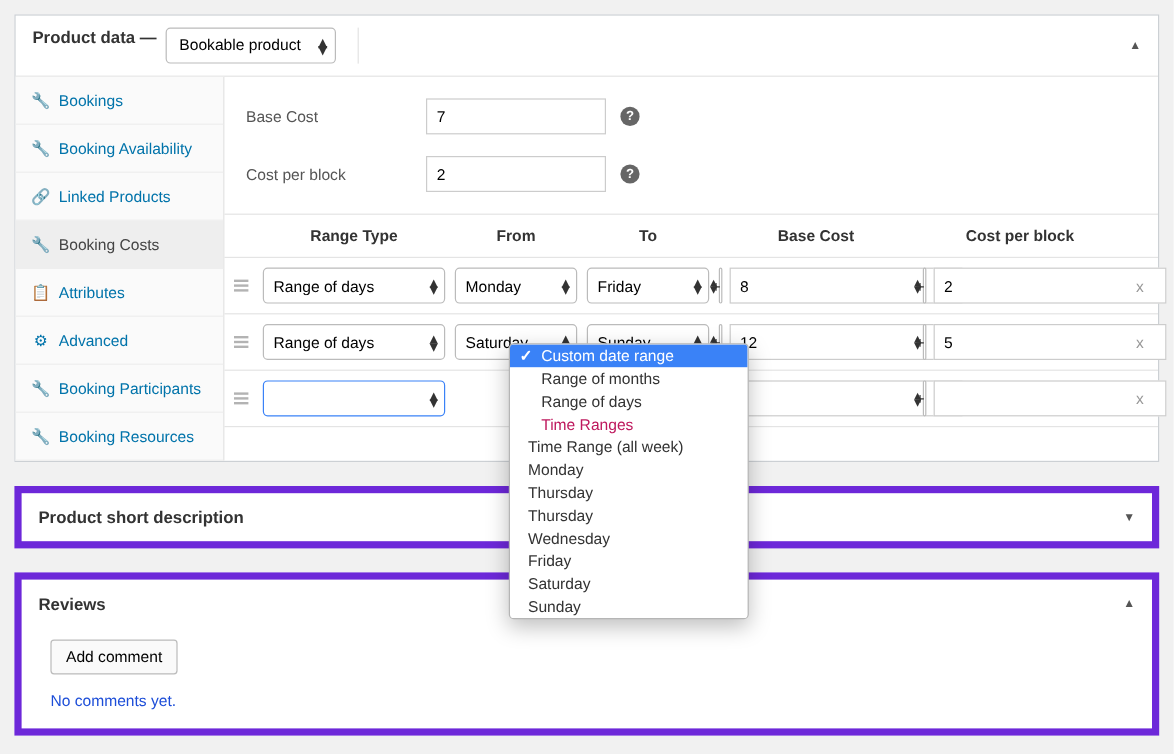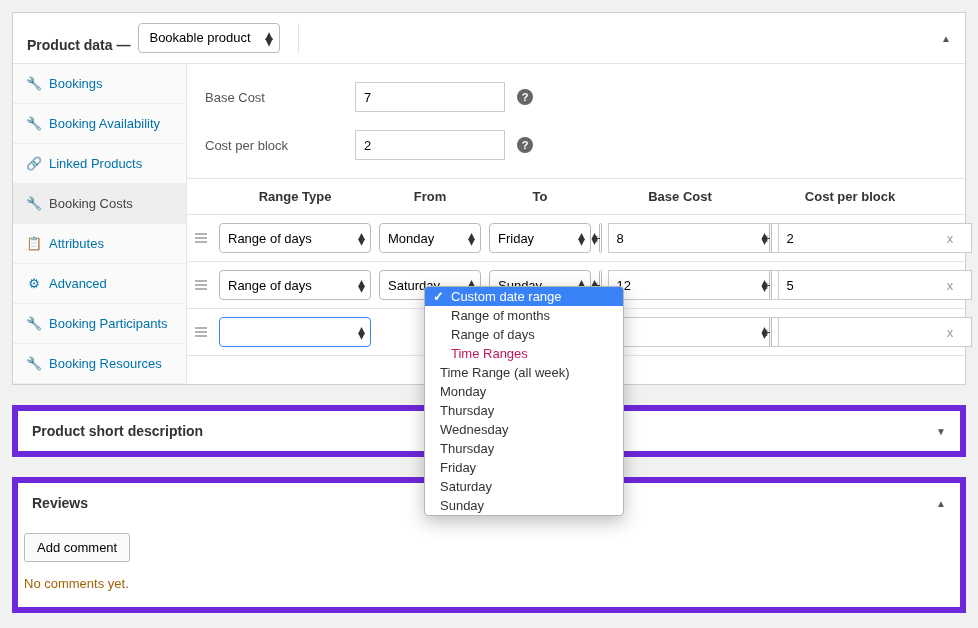--- a/index.html
+++ b/index.html
@@ -17,21 +17,21 @@
   }
   .panel-header {
     padding: 10px 14px;
     border-bottom: 1px solid #e4e4e4;
     display: flex;
     align-items: center;
     justify-content: space-between;
   }
   .panel-header .title-row {
     display: flex;
-    align-items: flex-end;
+    align-items: flex-start;
     gap: 8px;
     font-weight: 600;
     font-size: 14px;
   }
   .caret { cursor: pointer; color: #555; font-size: 10px; }
   .select-native {
     -webkit-appearance: none;
     appearance: none;
     background: #fff;
     border: 1px solid #bbb;
@@ -223,30 +223,30 @@
   }
   .section-head {
     padding: 12px 14px;
     font-weight:600;
     font-size:14px;
     display:flex;
     justify-content:space-between;
     align-items:center;
     cursor:pointer;
   }
-  .section-body { padding: 10px 6px 16px; }
+  .section-body { padding: 10px 24px 16px; }
   .btn {
     border:1px solid #bbb;
     background:#fafafa;
     border-radius:3px;
     padding:6px 12px;
     font-size:13px;
     cursor:pointer;
   }
-  .muted { color:#a16207; margin-top:14px; }
+  .muted { color:#1d4ed8; margin-top:14px; }
 
   .drag-handle-lines {
     display:inline-flex; flex-direction:column; gap:2px;
   }
   .drag-handle-lines span { display:block; width:12px; height:2px; background:#b3b3b3; }
 </style>
 </head>
 <body>
 
 <div class="panel">
@@ -486,22 +486,22 @@
       </div>
 
       <div class="dropdown">
         <div class="opt selected">Custom date range</div>
         <div class="opt">Range of months</div>
         <div class="opt">Range of days</div>
         <div class="group-label">Time Ranges</div>
         <div class="opt indent">Time Range (all week)</div>
         <div class="opt indent">Monday</div>
         <div class="opt indent">Thursday</div>
+        <div class="opt indent">Thursday</div>
         <div class="opt indent">Wednesday</div>
-        <div class="opt indent">Thursday</div>
         <div class="opt indent">Friday</div>
         <div class="opt indent">Saturday</div>
         <div class="opt indent">Sunday</div>
       </div>
     </div>
   </div>
 </div>
 
 <div class="section-panel">
   <div class="section-head">

